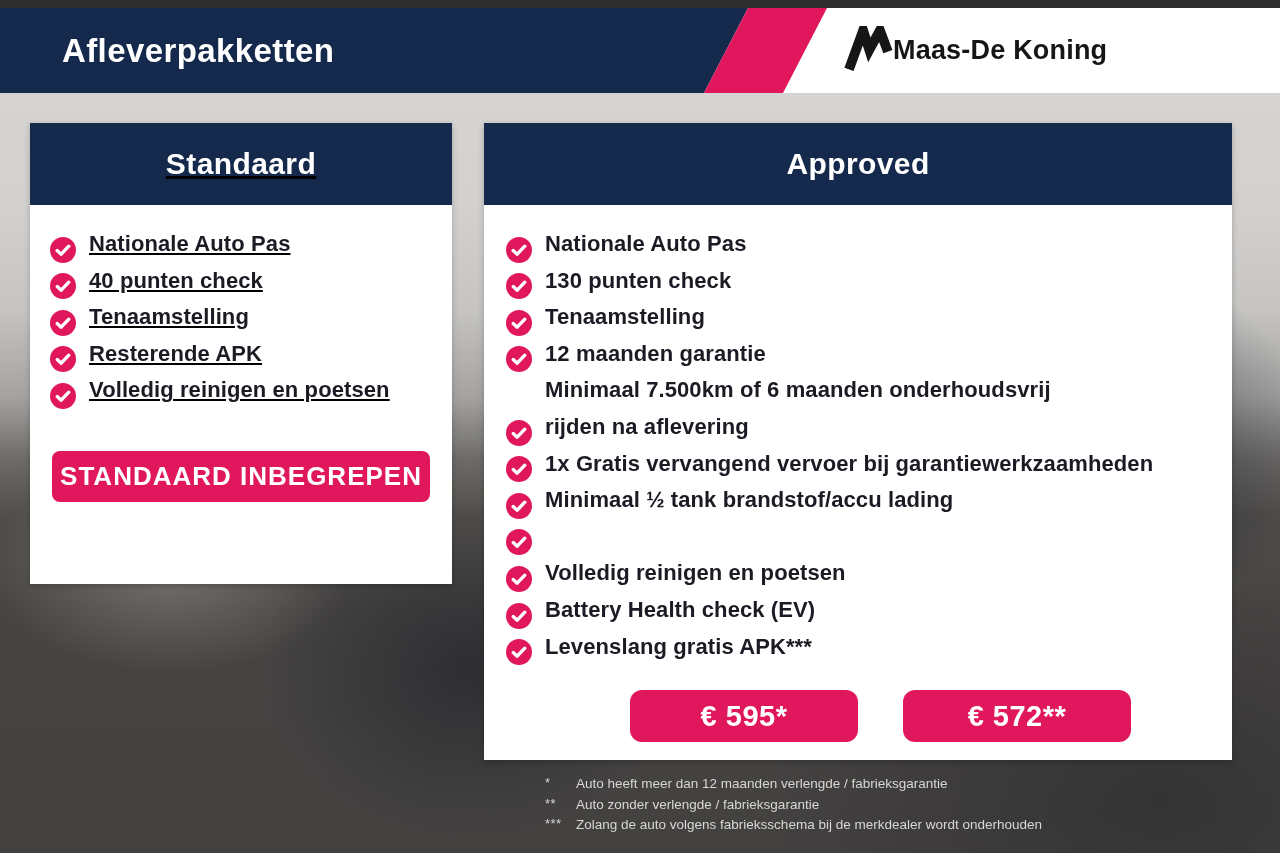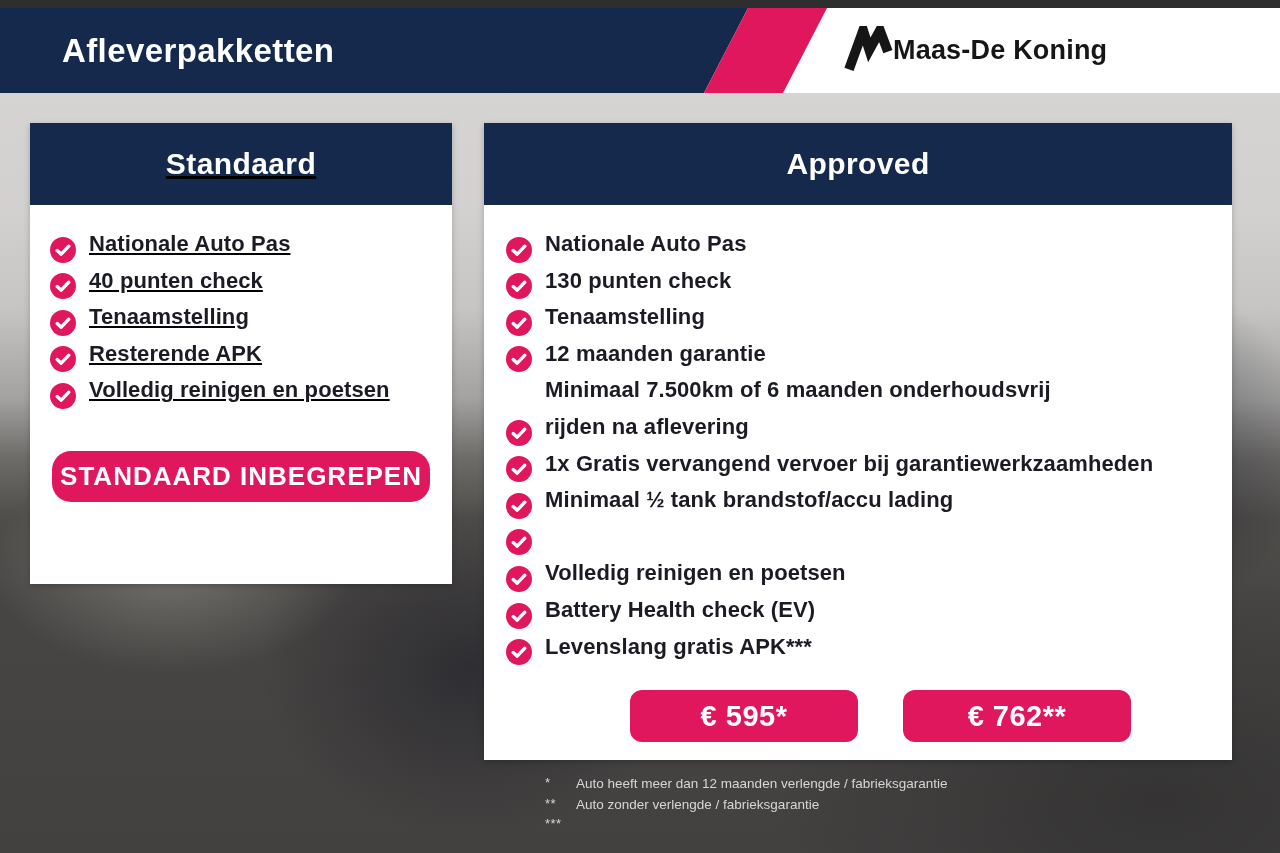--- a/index.html
+++ b/index.html
@@ -44,21 +44,21 @@
 
   .features{padding:21px 12px 0 20px;}
   .card.approved .features{padding-left:22px;}
   .feature{display:flex;align-items:flex-end;min-height:36.6px;}
   .feature .check{flex:0 0 26px;height:26px;margin:5px 13px 0 0;color:var(--pink);}
   .feature .txt{font-size:22px;font-weight:bold;line-height:36.6px;color:var(--text);white-space:pre-line;letter-spacing:.1px;}
 
   .btn{background:var(--pink);color:#ffffff;font-weight:bold;text-align:center;
     display:flex;align-items:center;justify-content:center;border:none;cursor:pointer;
     font-family:"Liberation Sans","DejaVu Sans",sans-serif;}
-  .included-btn{position:absolute;left:22px;top:328px;width:378px;height:51px;border-radius:19px;
+  .included-btn{position:absolute;left:22px;top:328px;width:378px;height:51px;border-radius:8px;
     font-size:26px;letter-spacing:1px;}
   .price-btn{position:absolute;top:567px;width:228px;height:52px;border-radius:12px;font-size:29px;letter-spacing:.5px;}
   .price-btn.p0{left:146px;}
   .price-btn.p1{left:419px;}
 
   
   .footnotes{position:absolute;left:545px;top:766px;width:660px;}
   .footnote{display:flex;line-height:20.5px;color:var(--footnote_text);font-size:13.5px;}
   .footnote .marker{flex:0 0 31px;font-size:13px;letter-spacing:.5px;position:relative;top:-1px;}
 </style>
@@ -250,33 +250,34 @@
           <span class="check">
             <svg viewBox="0 0 26 26" width="26" height="26" aria-hidden="true">
               <circle cx="13" cy="13" r="13" fill="currentColor"></circle>
               <path d="M7.2 13.6 L11.2 17.2 L18.8 9.2" fill="none" stroke="#ffffff" stroke-width="3.4" stroke-linecap="round" stroke-linejoin="round"></path>
             </svg>
           </span>
           <span class="txt">Levenslang gratis APK***</span>
         </div>
       </div>
     <button class="btn price-btn p0">€ 595*</button>
-    <button class="btn price-btn p1">€ 762**</button>
+    <button class="btn price-btn p1">€ 572**</button>
   </div>
 
   <div class="footnotes">
 
       <div class="footnote">
         <span class="marker">*</span>
         <span class="ftxt">Auto heeft meer dan 12 maanden verlengde / fabrieksgarantie</span>
       </div>
 
       <div class="footnote">
         <span class="marker">**</span>
         <span class="ftxt">Auto zonder verlengde / fabrieksgarantie</span>
       </div>
 
       <div class="footnote">
         <span class="marker">***</span>
+        <span class="ftxt">Zolang de auto volgens fabrieksschema bij de merkdealer wordt onderhouden</span>
       </div>
     </div>
 
 </div>
 
 </body></html>

